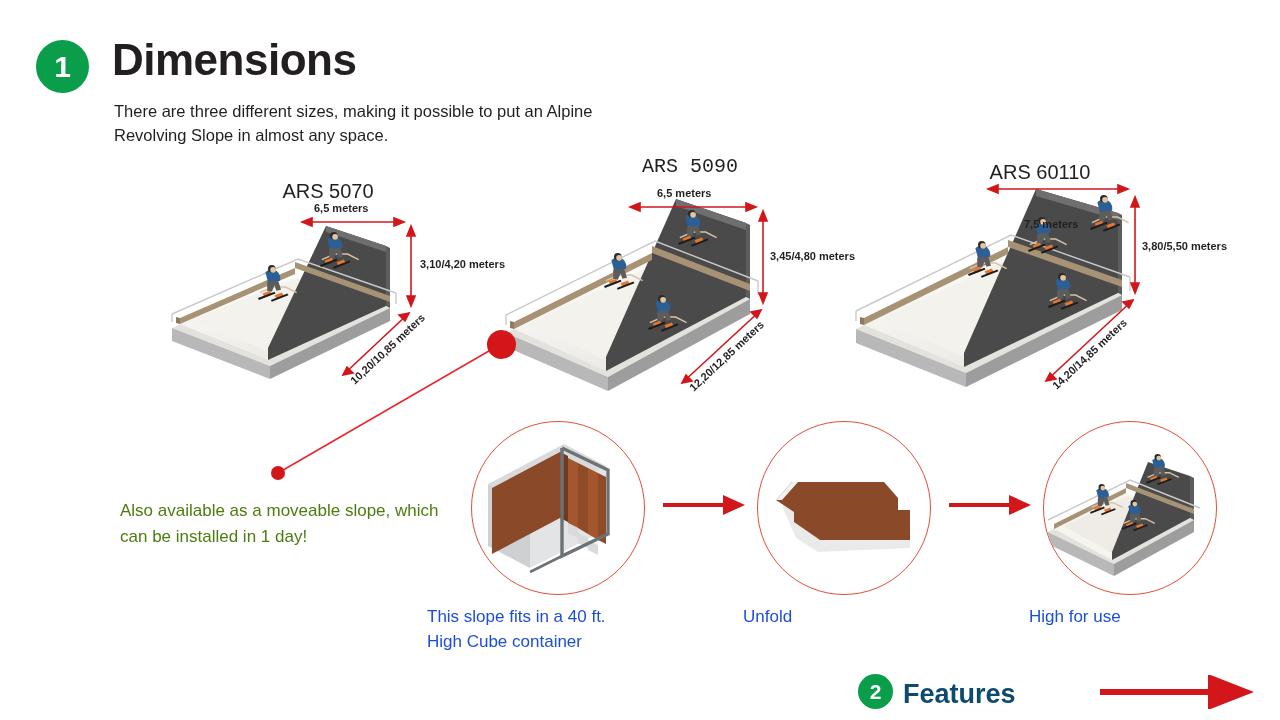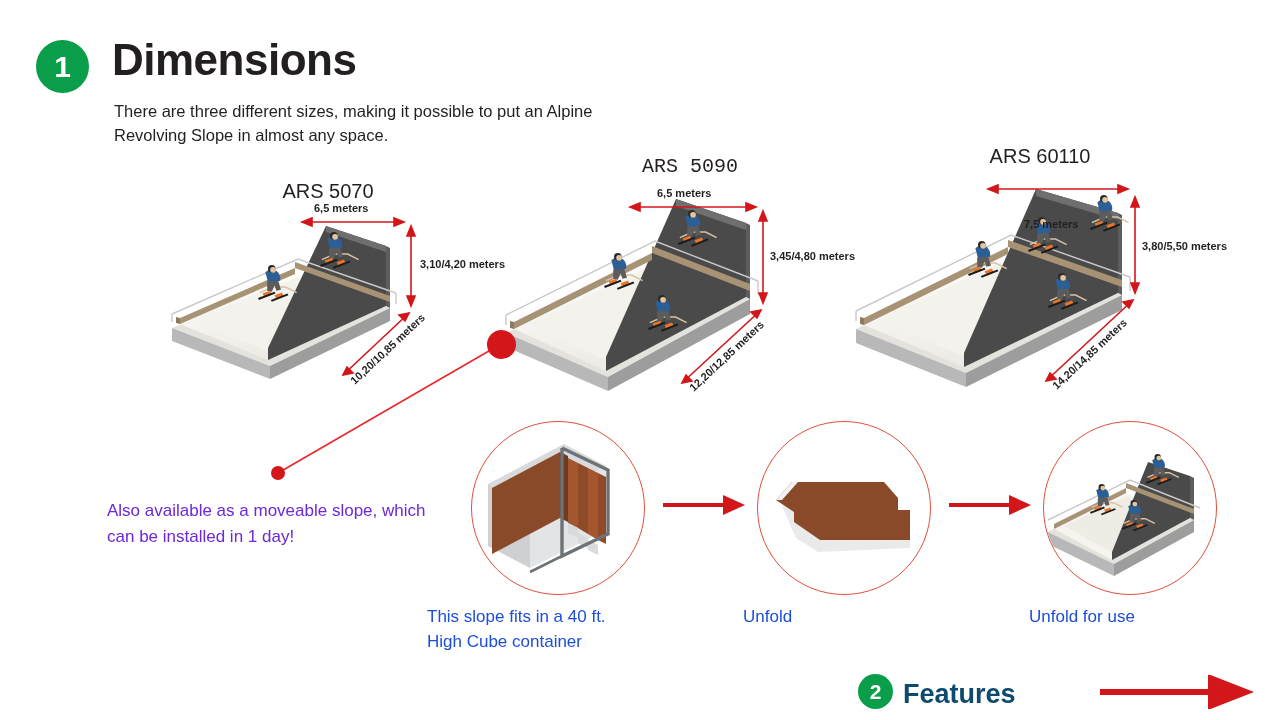--- a/index.html
+++ b/index.html
@@ -45,22 +45,22 @@
     font-size:11px;font-weight:bold;color:#231f20;
   }
   .dim-label.diag{transform-origin:0 50%;}
 
   
   #callout-line{position:absolute;left:0;top:0;}
   .dot{position:absolute;border-radius:50%;background:#d2161a;}
   #callout-dot-big{left:487px;top:330px;width:29px;height:29px;}
   #callout-dot-small{left:271px;top:466px;width:14px;height:14px;}
   #moveable-text{
-    position:absolute;left:107px;top:498px;width:330px;
-    font-size:17px;line-height:1.55;color:#6d28d9;
+    position:absolute;left:120px;top:498px;width:330px;
+    font-size:17px;line-height:1.55;color:#4d7c0f;
   }
 
   
   .circle{
     position:absolute;border-radius:50%;
     border:1.4px solid #e0503a;
     background:#ffffff;
   }
   .proc-caption{
     position:absolute;text-align:left;white-space:pre-line;
@@ -244,21 +244,21 @@
         <path d="M14,38 l18,-7 l1,2 l-18,7 z" fill="#1c1c1c"></path>
       </g>
     </svg>
 
     <div class="dim-label" style="left:157px;top:32px;">6,5 meters</div>
     <div class="dim-label" style="left:270px;top:95px;">3,45/4,80 meters</div>
     <div class="dim-label diag" style="left:191px;top:228px;transform:rotate(-43deg);">12,20/12,85 meters</div>
   </div>
 
   <div class="model" id="model-2" style="left:840px;top:145px;width:400px;height:250px;">
-    <div class="model-title" style="left:0px;top:0px;width:400px;">ARS 60110</div>
+    <div class="model-title" style="left:0px;top:16px;width:400px;">ARS 60110</div>
 
     <svg class="svgbox" width="400" height="250" viewBox="0 0 400 250">
       <defs>
         <linearGradient id="deck2" x1="0" y1="0" x2="0.4" y2="1">
           <stop offset="0" stop-color="#ffffff"></stop>
             <stop offset="1" stop-color="#eceae4"></stop>
         </linearGradient>
       </defs>
       <polygon points="16,184 166,110 282,150 126,228" fill="#e4e2dc"></polygon>
       <polygon points="16,184 16,198 126,242 126,228" fill="#b8b8b8"></polygon>
@@ -444,21 +444,21 @@
         <circle cx="15" cy="4" r="4.1" fill="#2b2b2b"></circle>
         <circle cx="16.4" cy="5.2" r="3.1" fill="#e5c49e"></circle>
         <path d="M10,18 l12,-1 l3,10 l-5,1 l-2,-6 l-3,7 l-5,-1 z" fill="#5c5c5c"></path>
         <path d="M5,31 l8,-3 l2,4 l-8,3 z" fill="#e8762b"></path>
         <path d="M18,33 l8,-3 l2,4 l-8,3 z" fill="#e8762b"></path>
         <path d="M0,36 l18,-7 l1,2 l-18,7 z" fill="#1c1c1c"></path>
         <path d="M14,38 l18,-7 l1,2 l-18,7 z" fill="#1c1c1c"></path>
       </g>
     </svg>
   </div>
-  <div class="proc-caption" style="left:1029px;top:605px;width:200px;">Unfold for use</div>
+  <div class="proc-caption" style="left:1029px;top:605px;width:200px;">High for use</div>
 
   <div class="badge" id="badge-2">
     <span>2</span>
   </div>
   <div id="features-label">Features</div>
   <svg id="features-arrow" width="160" height="34" viewBox="0 0 160 34">
     <g fill="#d2161a" stroke="#d2161a">
       <line x1="2" y1="17" x2="112" y2="17" stroke-width="6"></line>
       <polygon points="156,17 110,-1 110,35" stroke="none"></polygon>
     </g>

